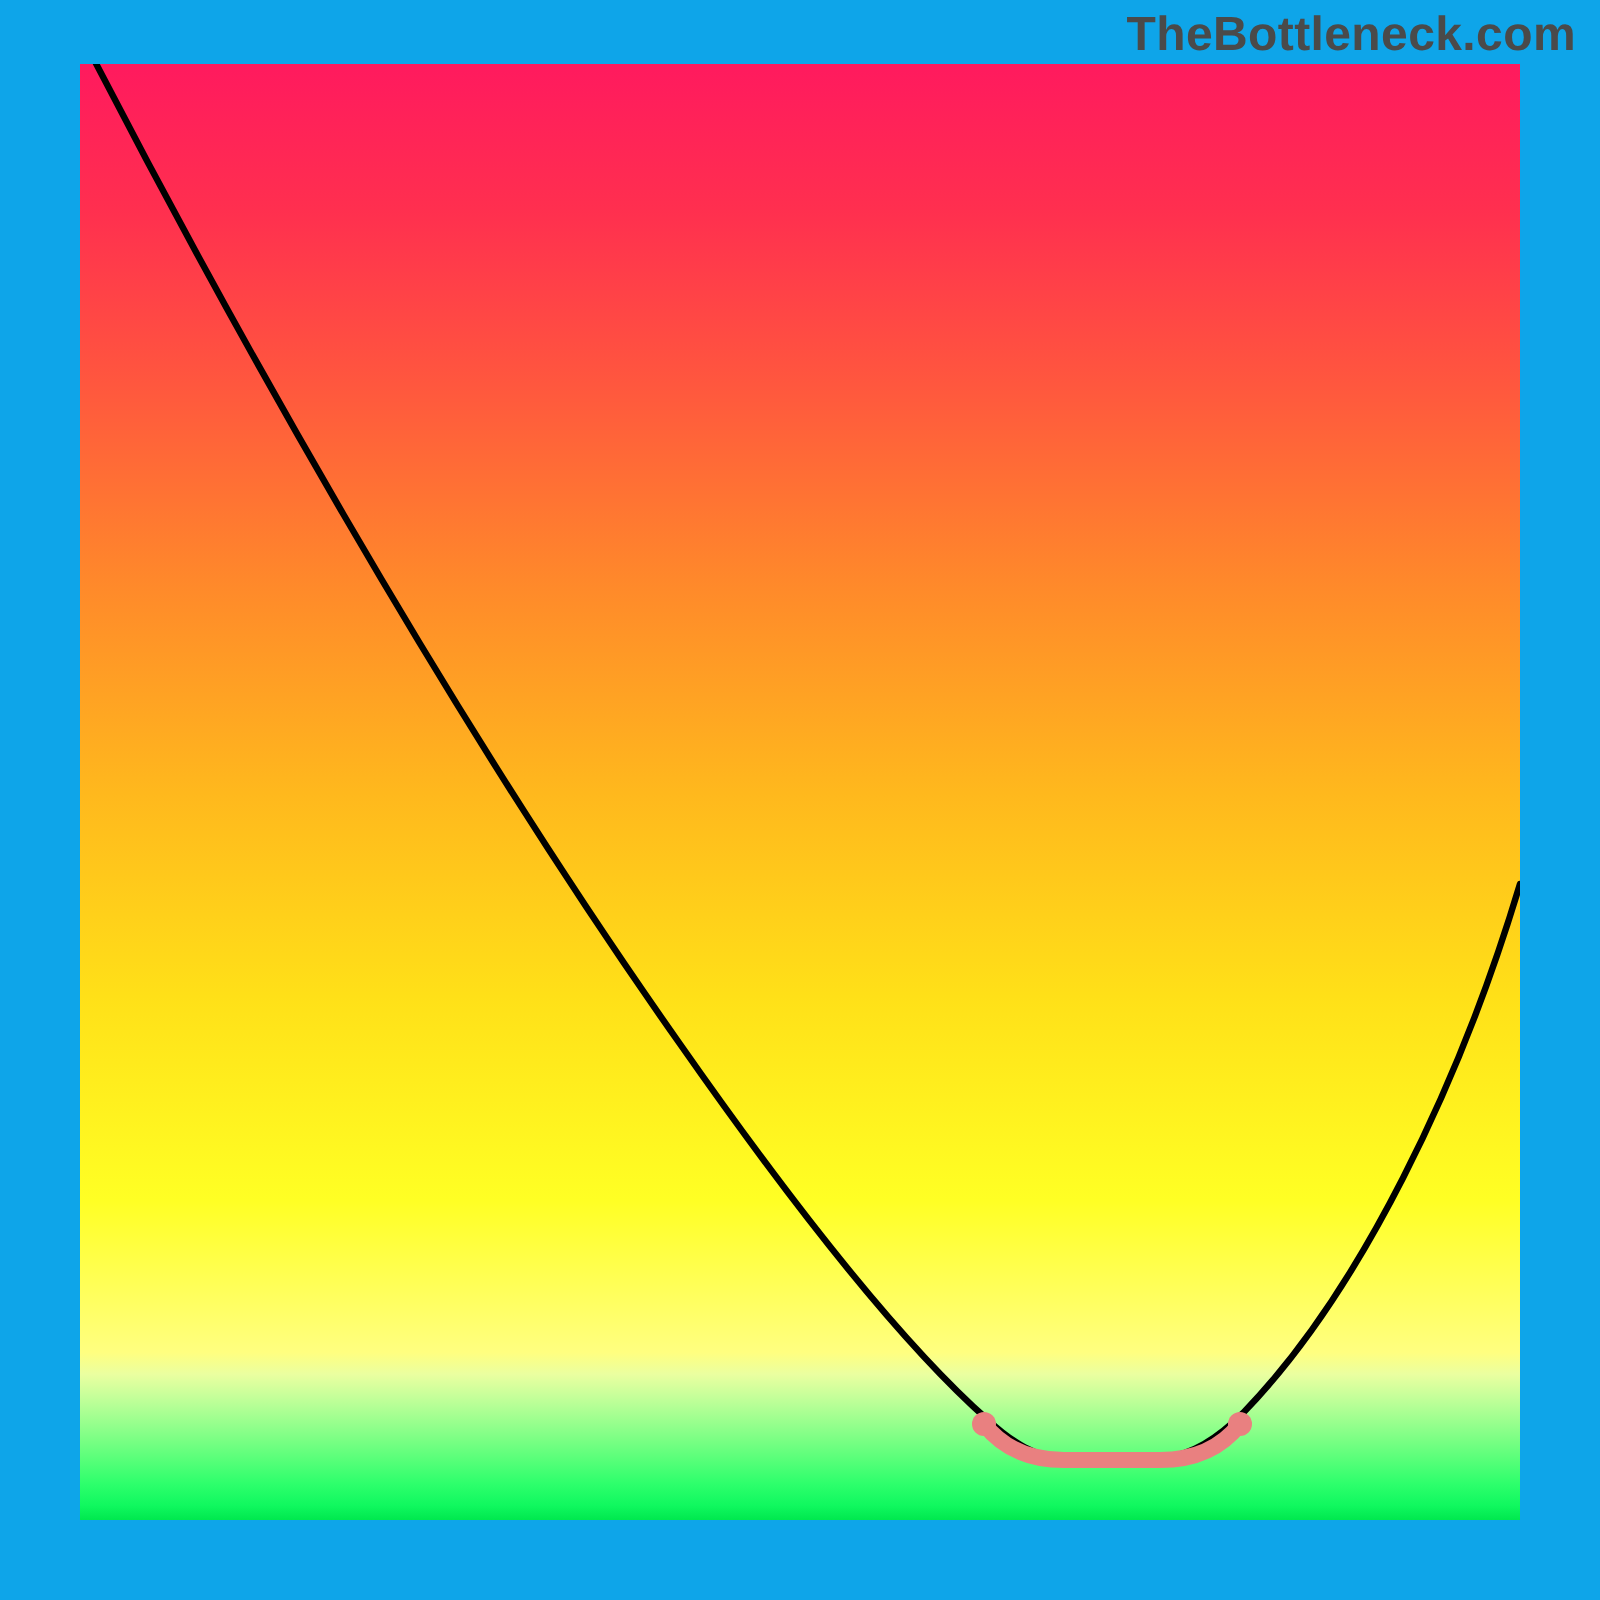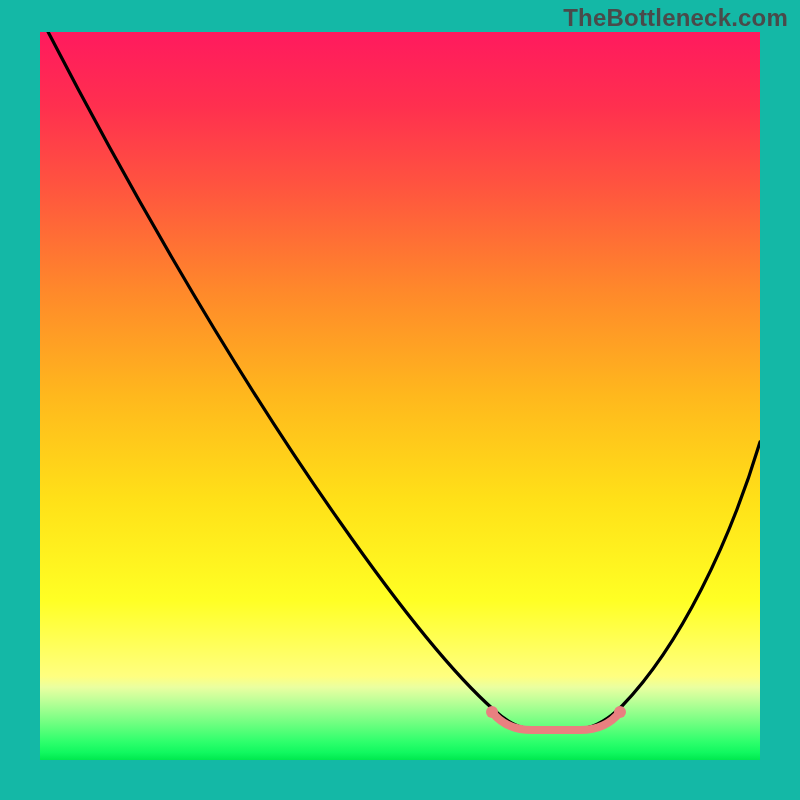--- a/index.html
+++ b/index.html
@@ -1,21 +1,21 @@
 <!DOCTYPE html>
 <html><head>
 <meta charset="utf-8">
 <style>
   * { margin: 0; padding: 0; box-sizing: border-box; }
   html, body { width: 800px; height: 800px; overflow: hidden; background: #000; }
   .frame {
     position: relative;
     width: 800px;
     height: 800px;
-    background: #14b8a6;
+    background: #0ea5e9;
   }
   .watermark {
     position: absolute;
     top: 4px;
     right: 12px;
     font-family: Arial, Helvetica, sans-serif;
     font-size: 24px;
     font-weight: 600;
     color: #4a4a4a;
     letter-spacing: 0.2px;

